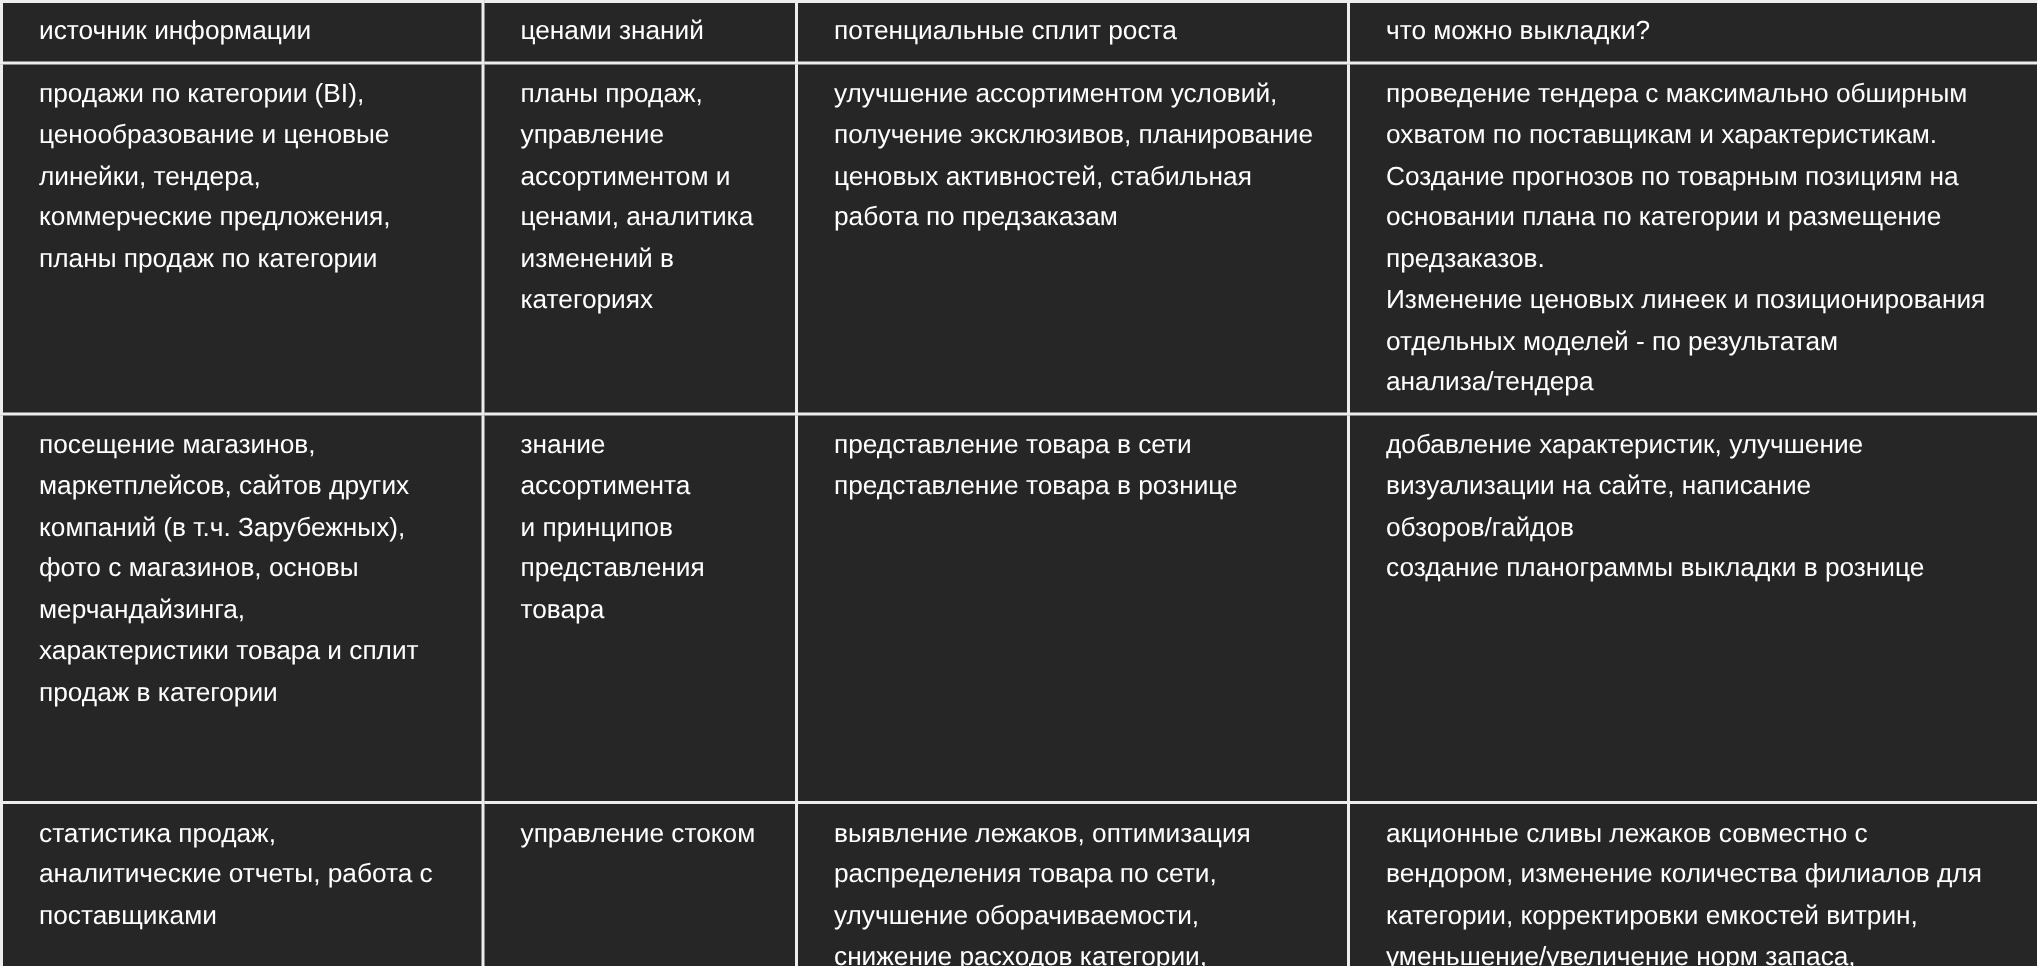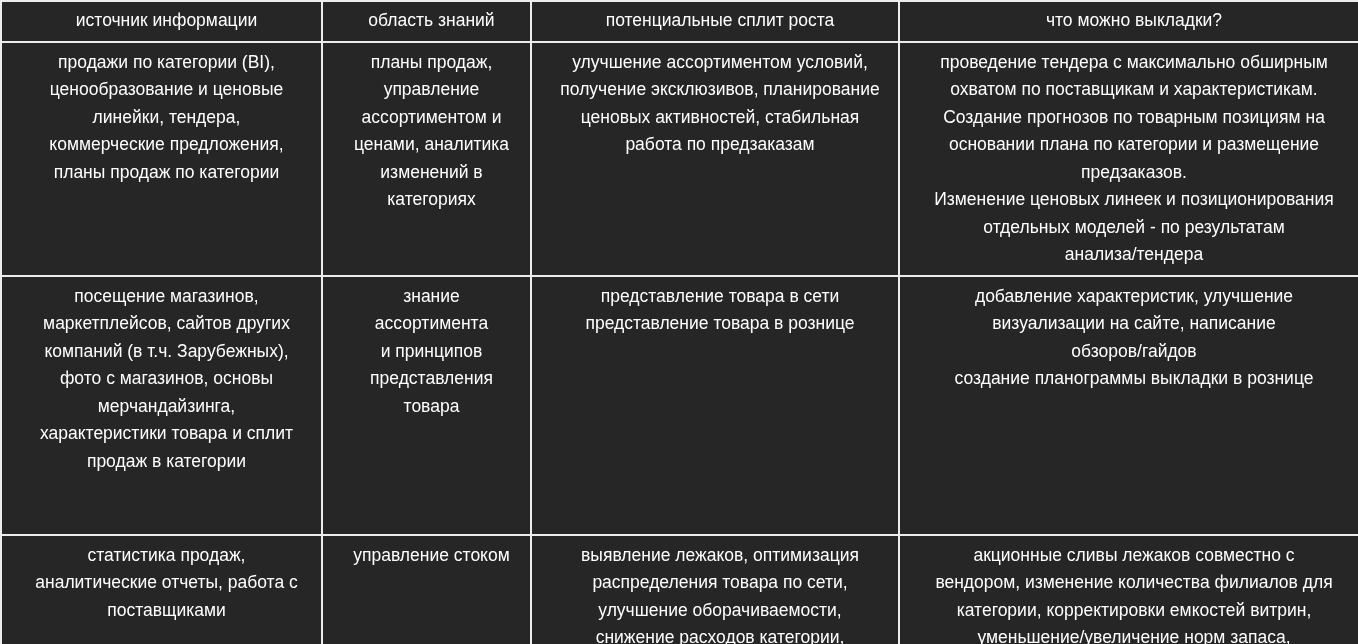--- a/index.html
+++ b/index.html
@@ -22,21 +22,21 @@
   col.c2 { width: 209px; }
   col.c3 { width: 368px; }
   col.c4 { width: 460px; }
   tr.header-row   { height: 40px;  }
   tr.row-1        { height: 222px; margin-top: 24px; }
   tr.row-2        { height: 259px; }
   tr.row-3        { height: 169px; }
   th, td {
     border: 2px solid #ededed;
     vertical-align: top;
-    text-align: center;
+    text-align: left;
     color: #ffffff;
     font-size: 17.5px;
     line-height: 27.5px;
     font-weight: normal;
     padding: 6px 14px 6px 24px;
     white-space: pre-line;
     overflow: hidden;
   }
   th {
     padding-top: 5px;
@@ -49,21 +49,21 @@
 <table class="matrix">
   <colgroup>
     <col class="c1">
       <col class="c2">
       <col class="c3">
       <col class="c4">
   </colgroup>
   <thead>
     <tr class="header-row">
       <th>источник информации</th>
-      <th>область знаний</th>
+      <th>ценами знаний</th>
       <th>потенциальные сплит роста</th>
       <th>что можно выкладки?</th>
     </tr>
   </thead>
   <tbody>
     <tr class="row-1">
       <td>продажи по категории (BI),
 ценообразование и ценовые
 линейки, тендера,
 коммерческие предложения,

